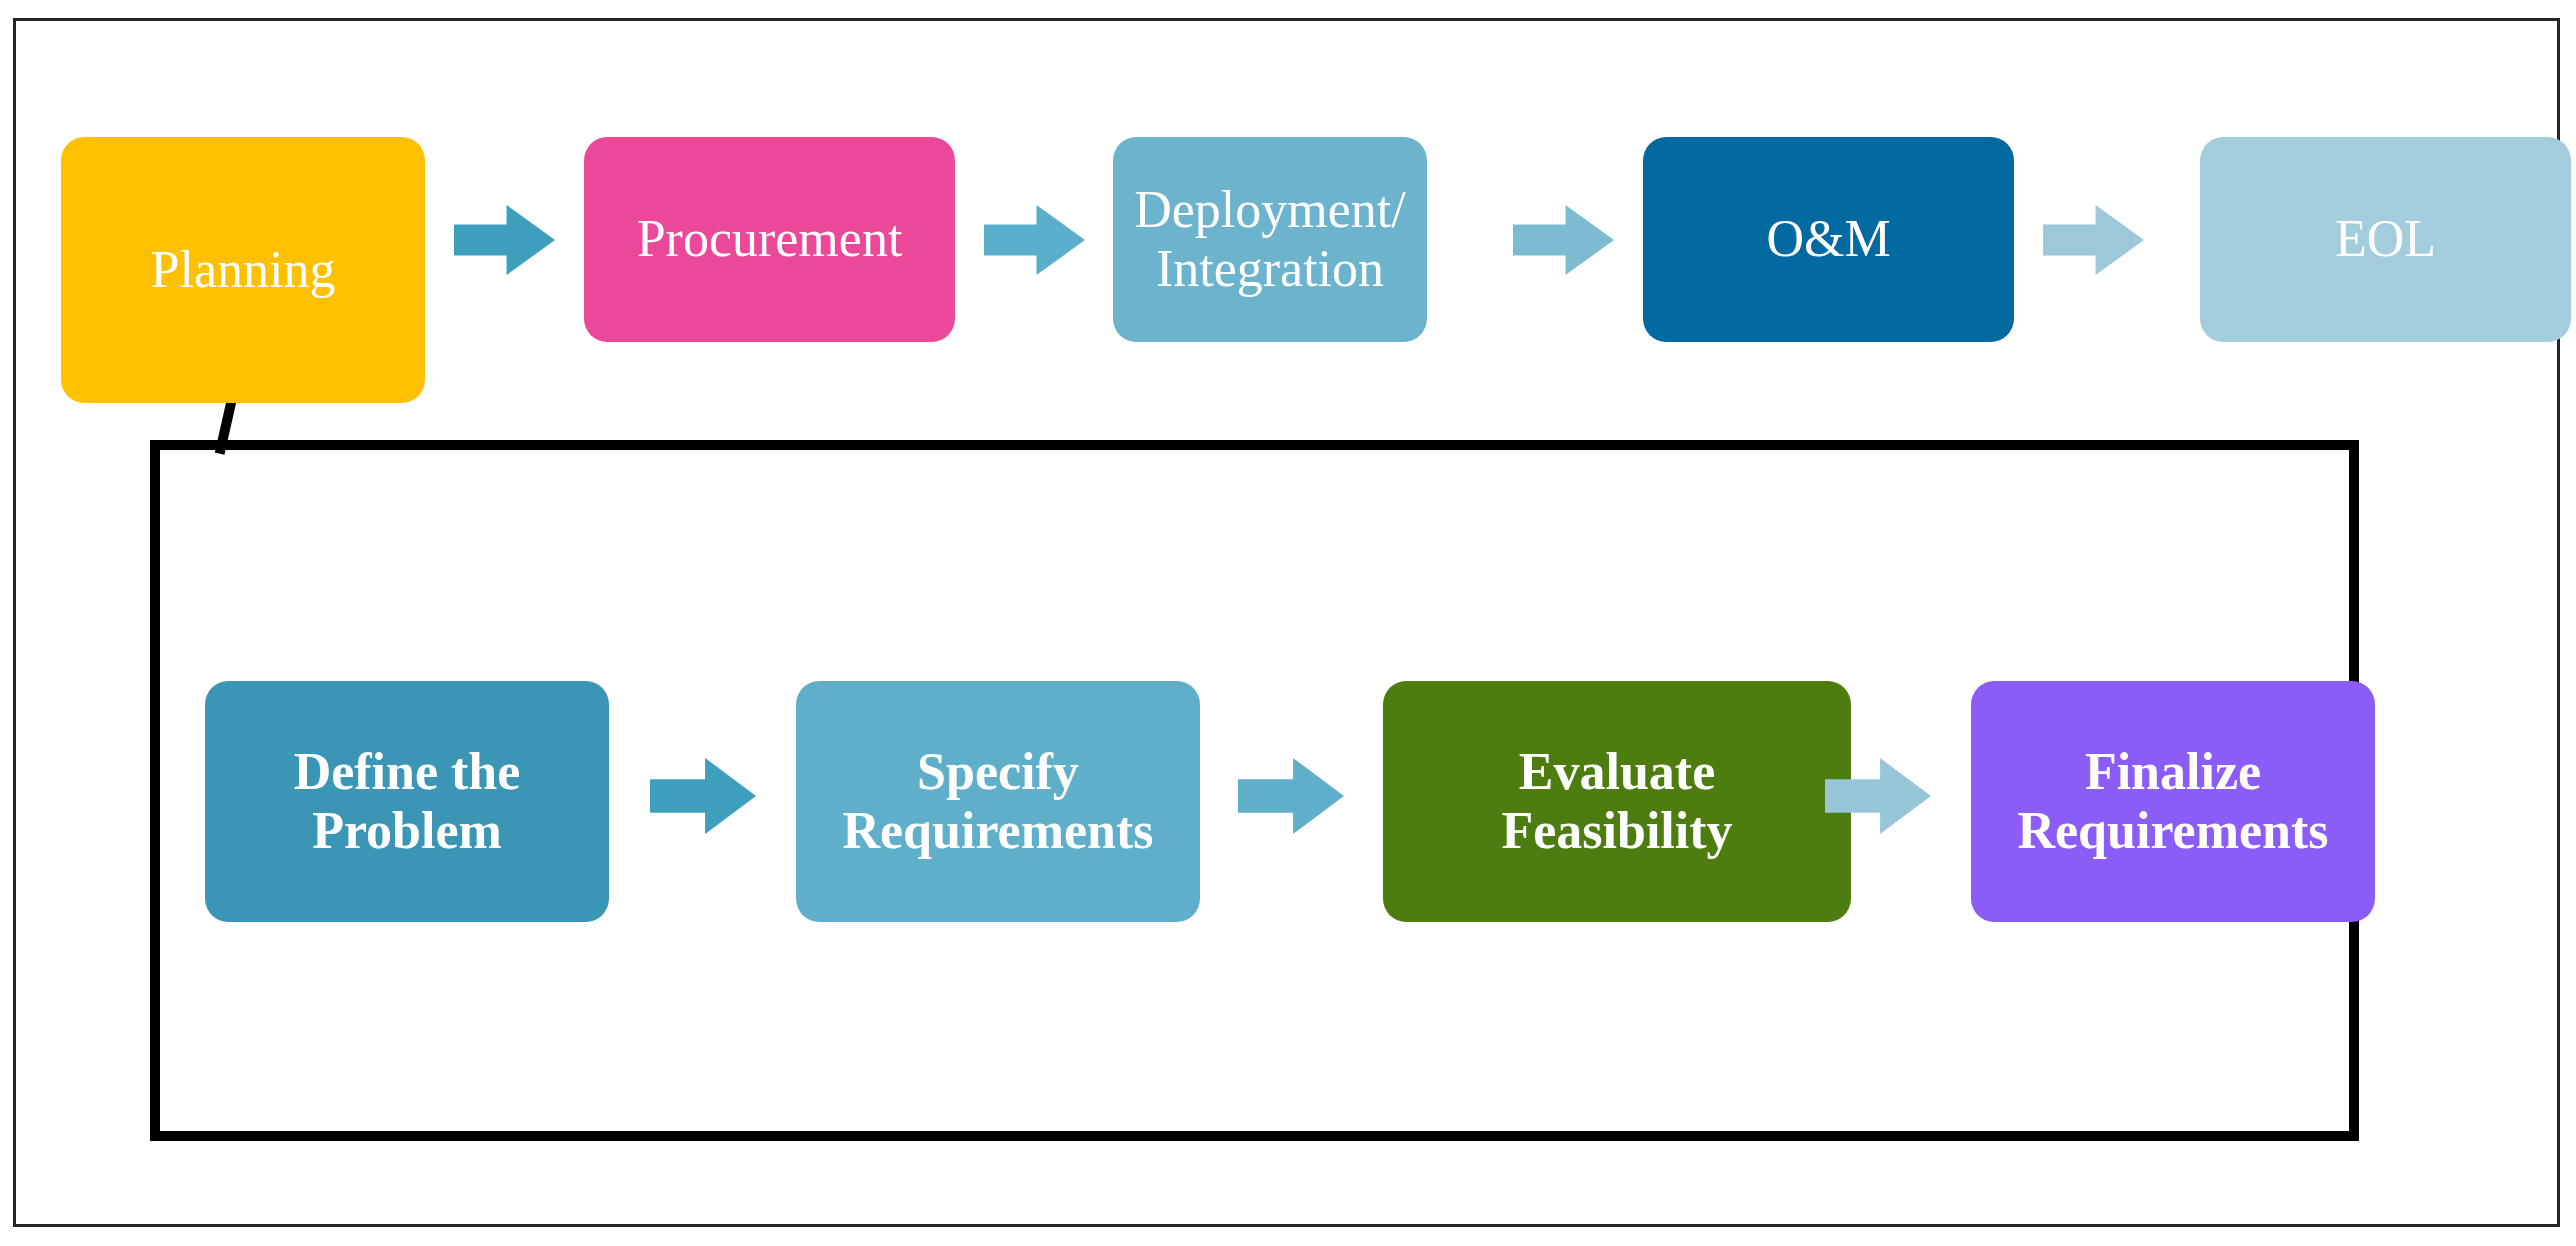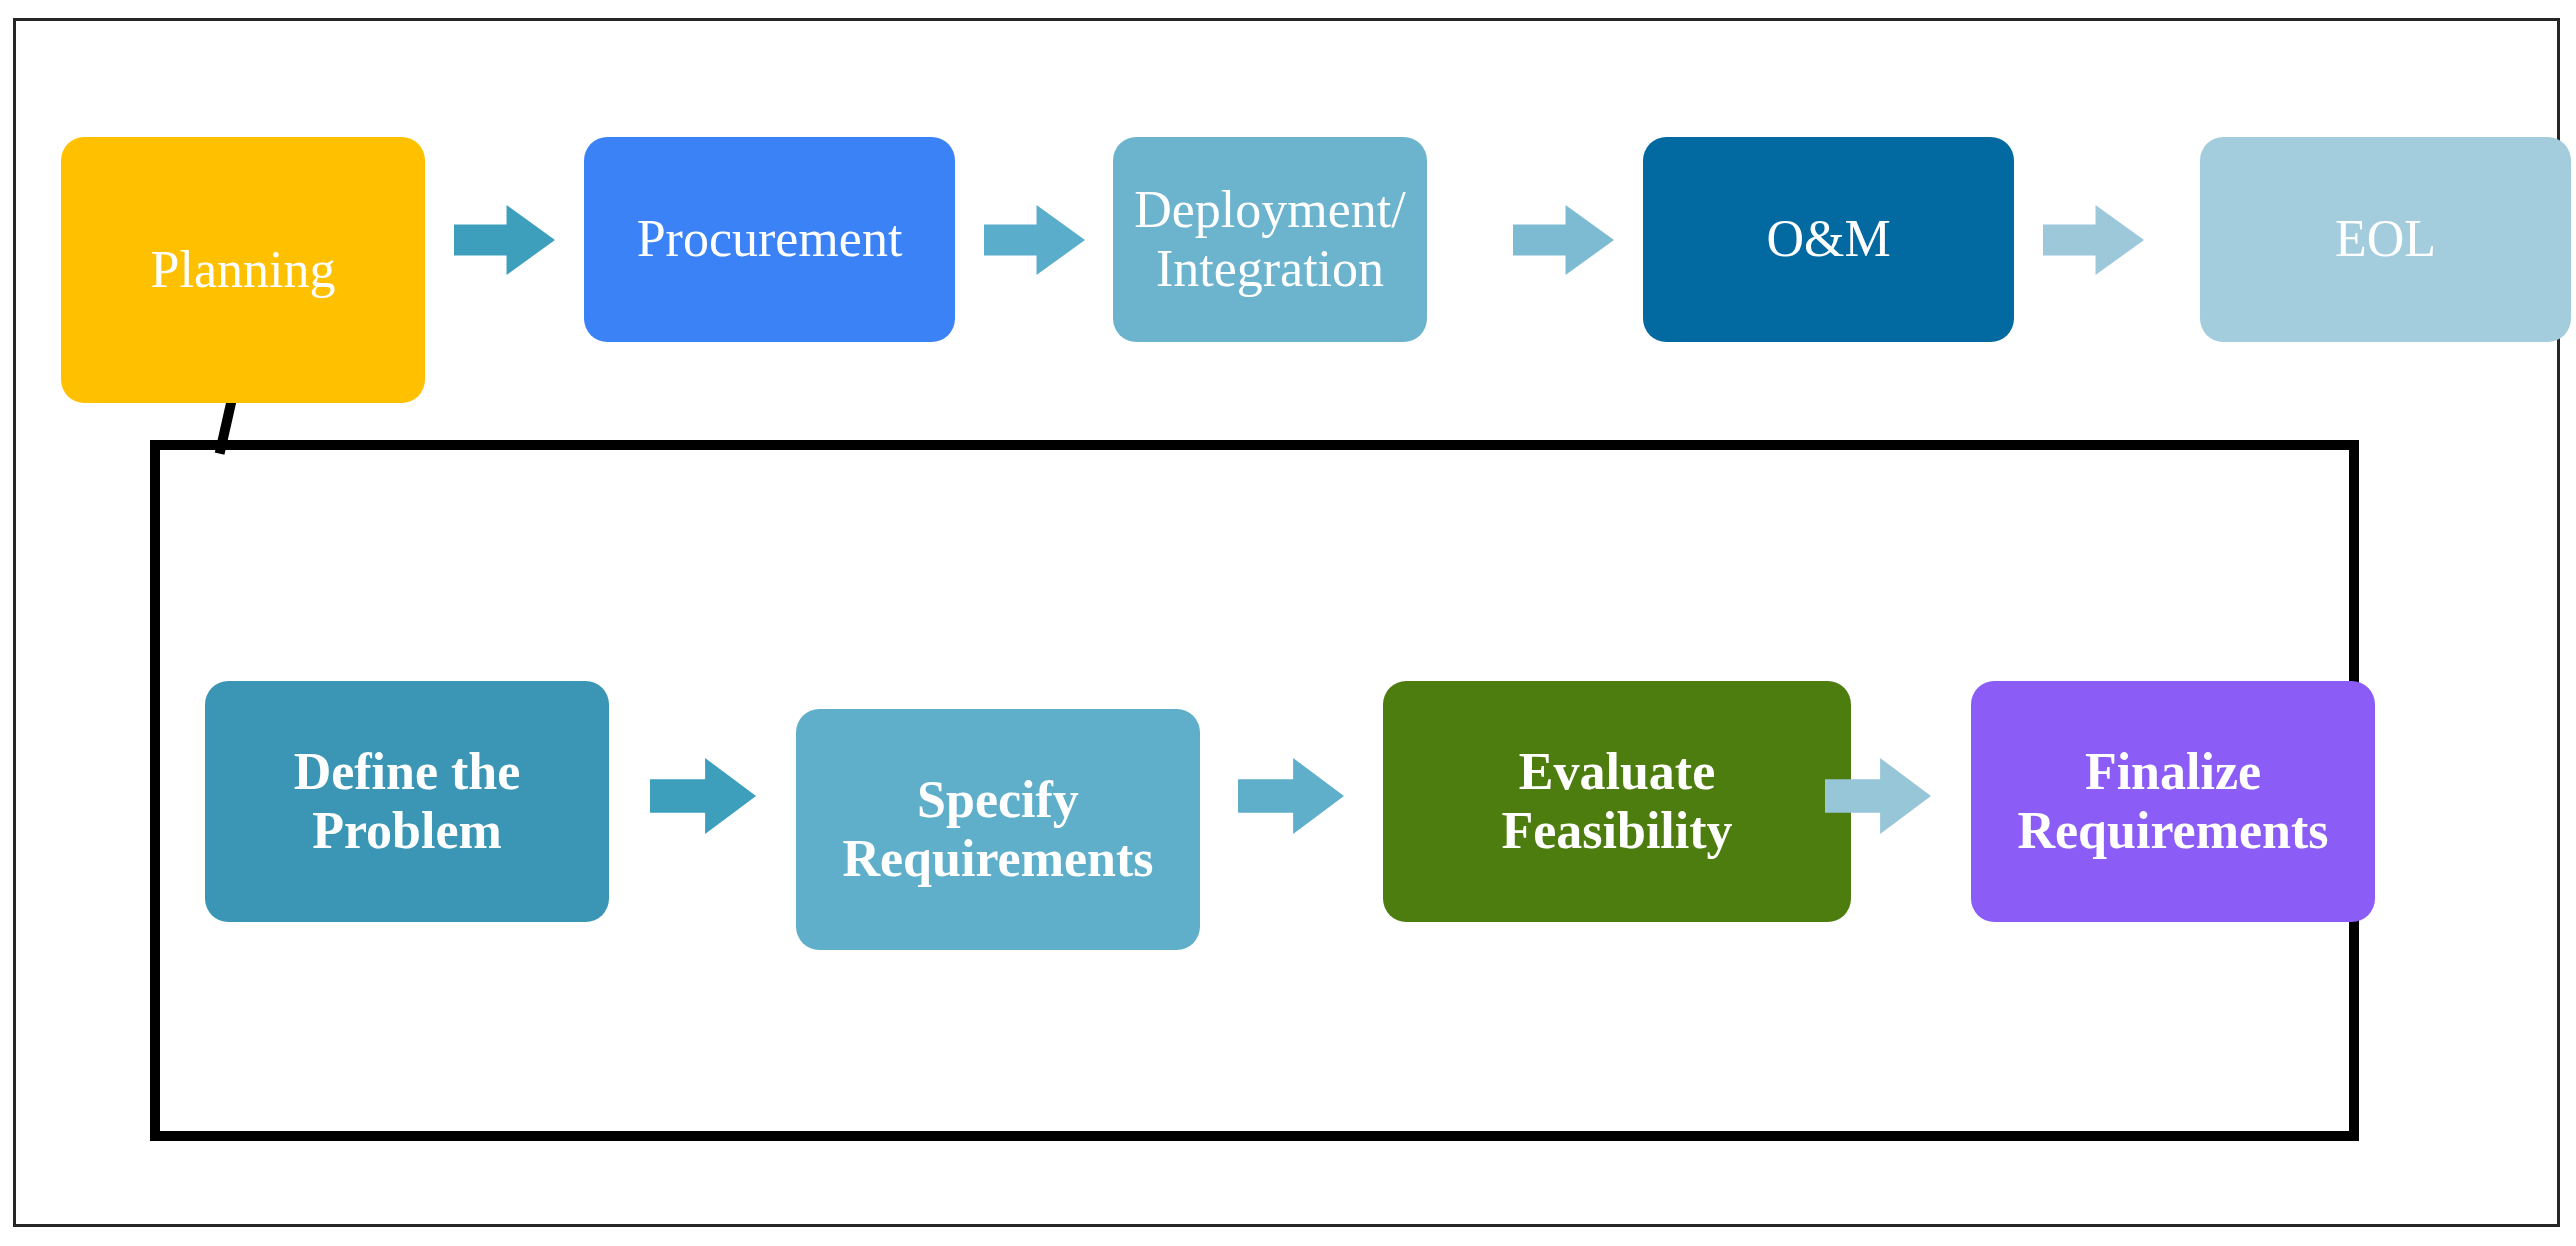--- a/index.html
+++ b/index.html
@@ -91,21 +91,21 @@
   <div class="group-box"></div>
 
   <div class="connector">
     <svg viewBox="0 0 240 130" preserveAspectRatio="none" aria-hidden="true">
       <line x1="92" y1="0" x2="64" y2="124" stroke="#000000" stroke-width="11"></line>
     </svg>
   </div>
 
   <div class="row-top" id="row-top">
       <div class="pbox" style="left: 61px; width: 364px; top: 137px; height: 266px; background: rgb(255, 192, 0);">Planning</div>
-      <div class="pbox" style="left: 584px; width: 371px; top: 137px; height: 205px; background: #3b82f6;">Procurement</div>
+      <div class="pbox" style="left: 584px; width: 371px; top: 137px; height: 205px; background: #ec4899;">Procurement</div>
       <div class="pbox" style="left: 1113px; width: 314px; top: 137px; height: 205px; background: rgb(108, 180, 206);">Deployment/
 Integration</div>
       <div class="pbox" style="left: 1643px; width: 371px; top: 137px; height: 205px; background: #0369a1;">O&amp;M</div>
       <div class="pbox" style="left: 2172px; width: 371px; top: 137px; height: 205px; background: rgb(163, 204, 221); margin-left: 28px;">EOL</div>
       <span class="arrow" style="left: 454px; width: 101px; top: 205px; height: 70px;">
         <svg viewBox="0 0 100 100" preserveAspectRatio="none" aria-hidden="true">
           <polygon points="0,28 52,28 52,0 100,50 52,100 52,72 0,72" fill="#3E9FBD"></polygon>
         </svg>
       </span>
       <span class="arrow" style="left: 984px; width: 101px; top: 205px; height: 70px;">
@@ -121,21 +121,21 @@
       <span class="arrow" style="left: 2043px; width: 101px; top: 205px; height: 70px;">
         <svg viewBox="0 0 100 100" preserveAspectRatio="none" aria-hidden="true">
           <polygon points="0,28 52,28 52,0 100,50 52,100 52,72 0,72" fill="#9CC8DA"></polygon>
         </svg>
       </span>
     </div>
 
   <div class="row-bottom" id="row-bottom">
       <div class="pbox" style="left: 205px; width: 404px; top: 681px; height: 241px; background: rgb(58, 150, 180);">Define the
 Problem</div>
-      <div class="pbox" style="left: 796px; width: 404px; top: 681px; height: 241px; background: rgb(95, 175, 202); margin-top: 28px;">Specify
+      <div class="pbox" style="left: 796px; width: 404px; top: 681px; height: 241px; background: rgb(95, 175, 202);">Specify
 Requirements</div>
       <div class="pbox" style="left: 1383px; width: 468px; top: 681px; height: 241px; background: #4d7c0f;">Evaluate
 Feasibility</div>
       <div class="pbox" style="left: 1971px; width: 404px; top: 681px; height: 241px; background: #8b5cf6;">Finalize
 Requirements</div>
       <span class="arrow" style="left: 650px; width: 106px; top: 758px; height: 76px;">
         <svg viewBox="0 0 100 100" preserveAspectRatio="none" aria-hidden="true">
           <polygon points="0,28 52,28 52,0 100,50 52,100 52,72 0,72" fill="#3E9FBD"></polygon>
         </svg>
       </span>

